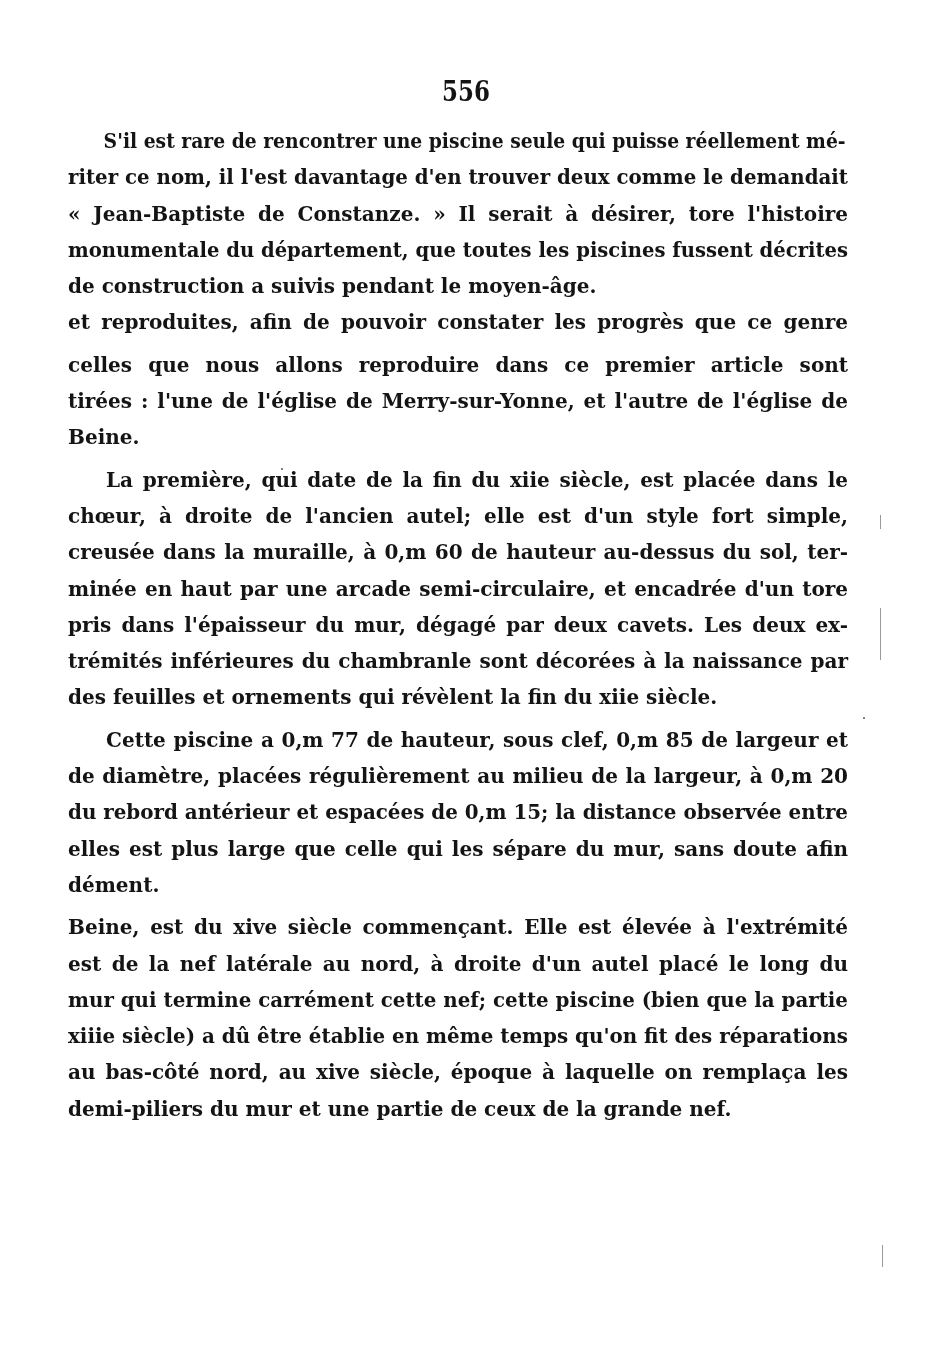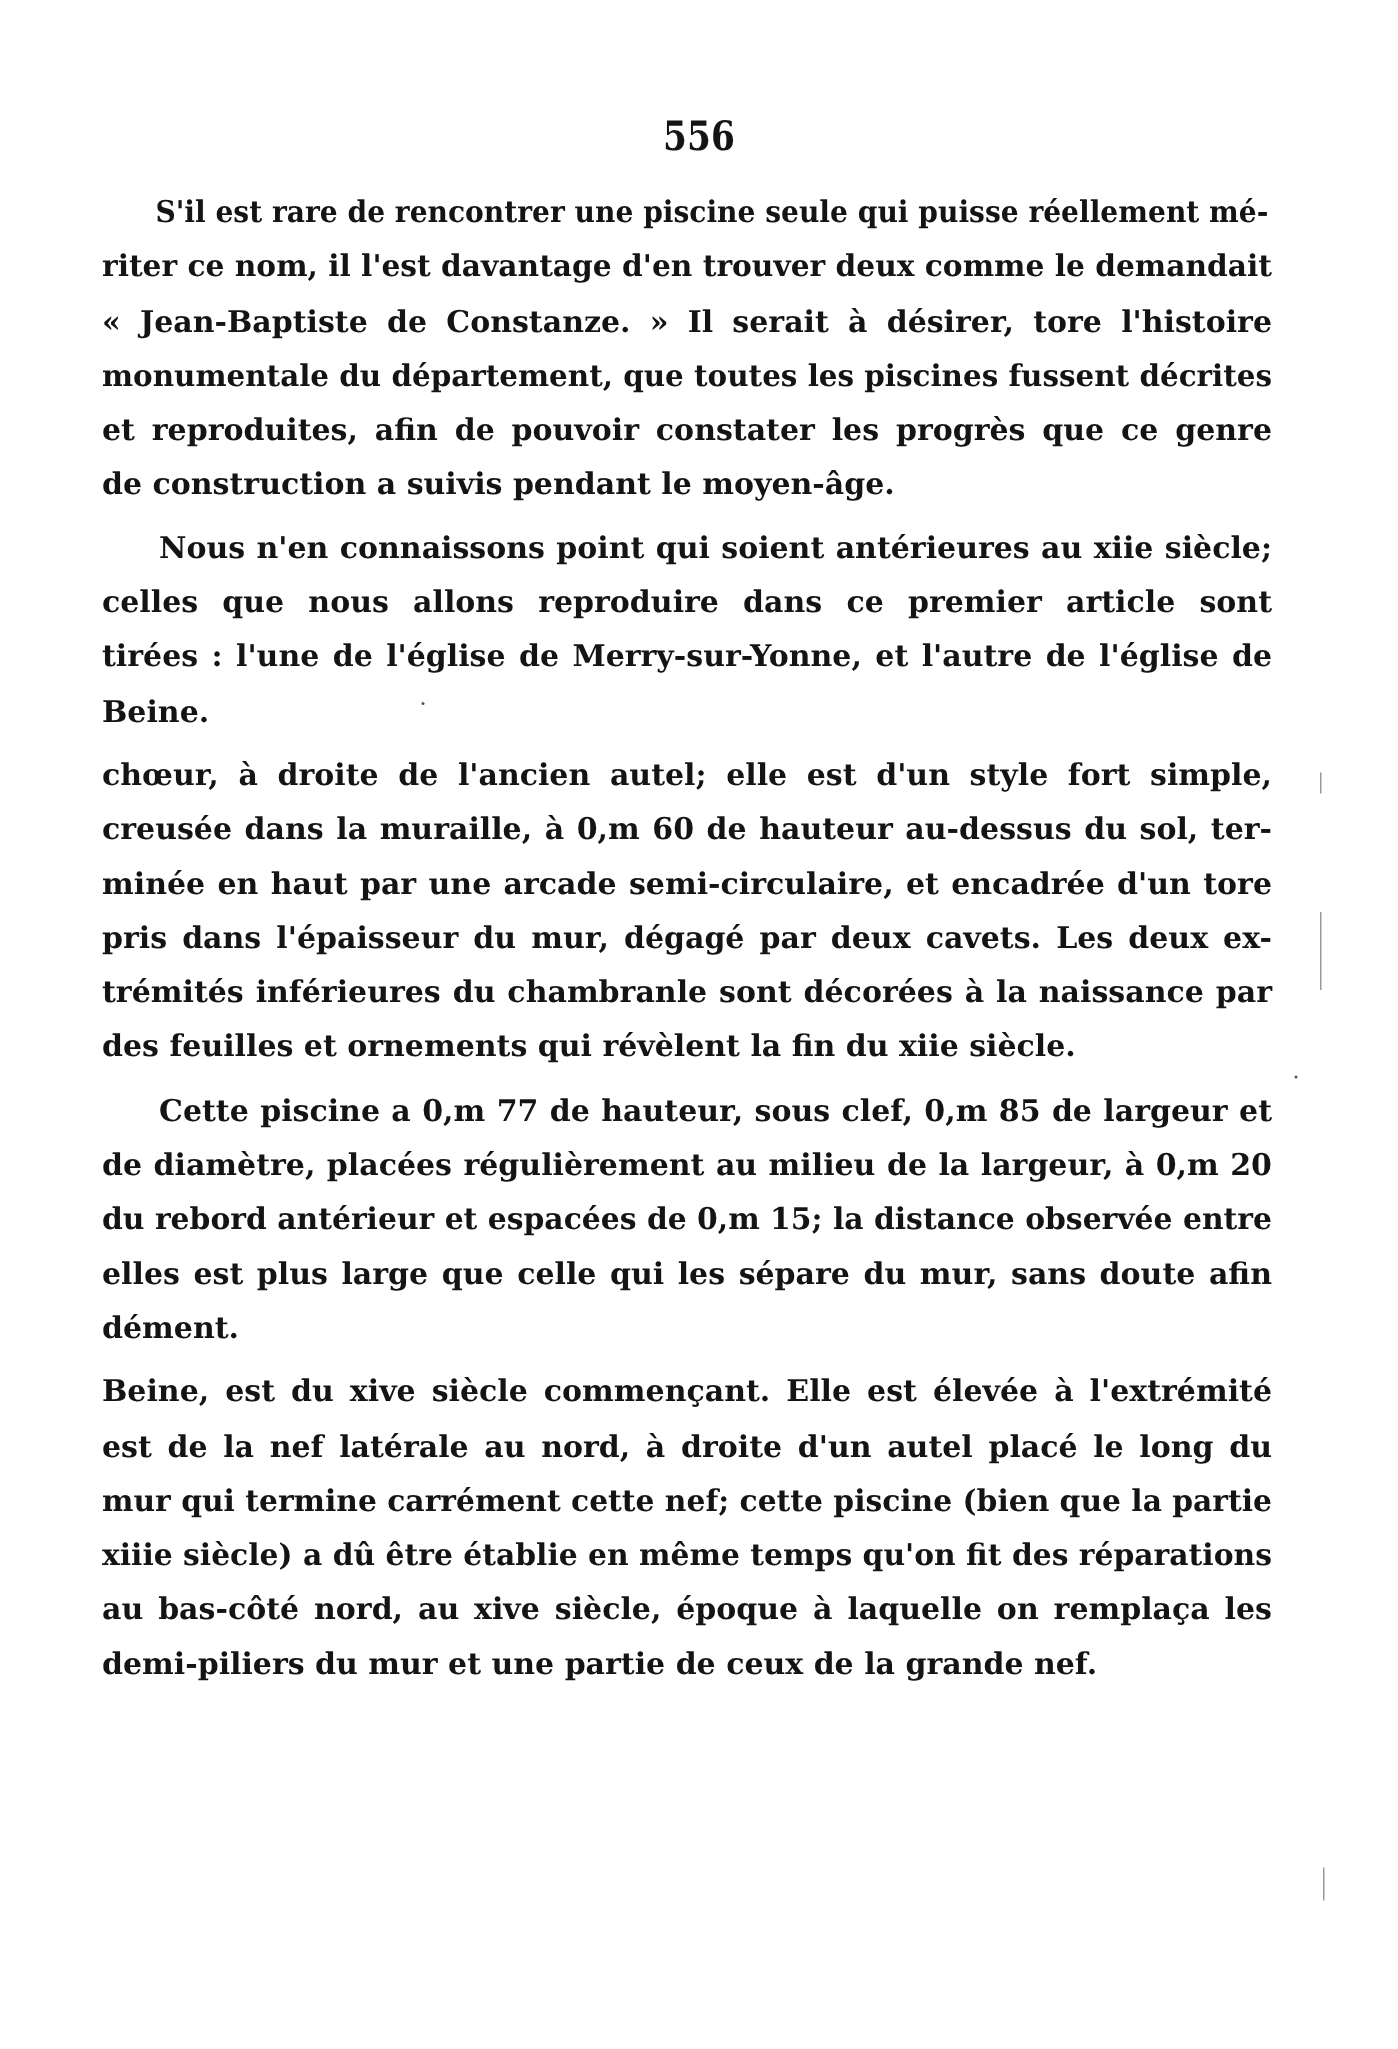--- a/index.html
+++ b/index.html
@@ -35,32 +35,32 @@
 
 <div class="page-number">556</div>
 
 <div class="text-block">
 
   <div class="para">
     <span class="line indent" style="width: 791.734px; transform: scaleX(0.937183);">S'il est rare de rencontrer une piscine seule qui puisse réellement mé-</span>
     <span class="line" style="width: 788.375px; transform: scaleX(0.989377);">riter ce nom, il l'est davantage d'en trouver deux comme le demandait</span>
     <span class="line">« Jean-Baptiste de Constanze. » Il serait à désirer, tore l'histoire</span>
     <span class="line" style="width: 796.281px; transform: scaleX(0.979553);">monumentale du département, que toutes les piscines fussent décrites</span>
+    <span class="line last">de construction a suivis pendant le moyen-âge.</span>
     <span class="line">et reproduites, afin de pouvoir constater les progrès que ce genre</span>
-    <span class="line last">de construction a suivis pendant le moyen-âge.</span>
   </div>
 
   <div class="para">
-    <span class="line indent">Nous n'en connaissons point qui soient antérieures au xiie siècle;</span>
     <span class="line">celles que nous allons reproduire dans ce premier article sont</span>
     <span class="line">tirées : l'une de l'église de Merry-sur-Yonne, et l'autre de l'église de</span>
     <span class="line last">Beine.</span>
   </div>
 
   <div class="para">
+    <span class="line indent">La première, qui date de la fin du xiie siècle, est placée dans le</span>
     <span class="line">chœur, à droite de l'ancien autel; elle est d'un style fort simple,</span>
     <span class="line">creusée dans la muraille, à 0,m 60 de hauteur au-dessus du sol, ter-</span>
     <span class="line">minée en haut par une arcade semi-circulaire, et encadrée d'un tore</span>
     <span class="line">pris dans l'épaisseur du mur, dégagé par deux cavets. Les deux ex-</span>
     <span class="line">trémités inférieures du chambranle sont décorées à la naissance par</span>
     <span class="line last">des feuilles et ornements qui révèlent la fin du xiie siècle.</span>
   </div>
 
   <div class="para">
     <span class="line indent">Cette piscine a 0,m 77 de hauteur, sous clef, 0,m 85 de largeur et</span>

